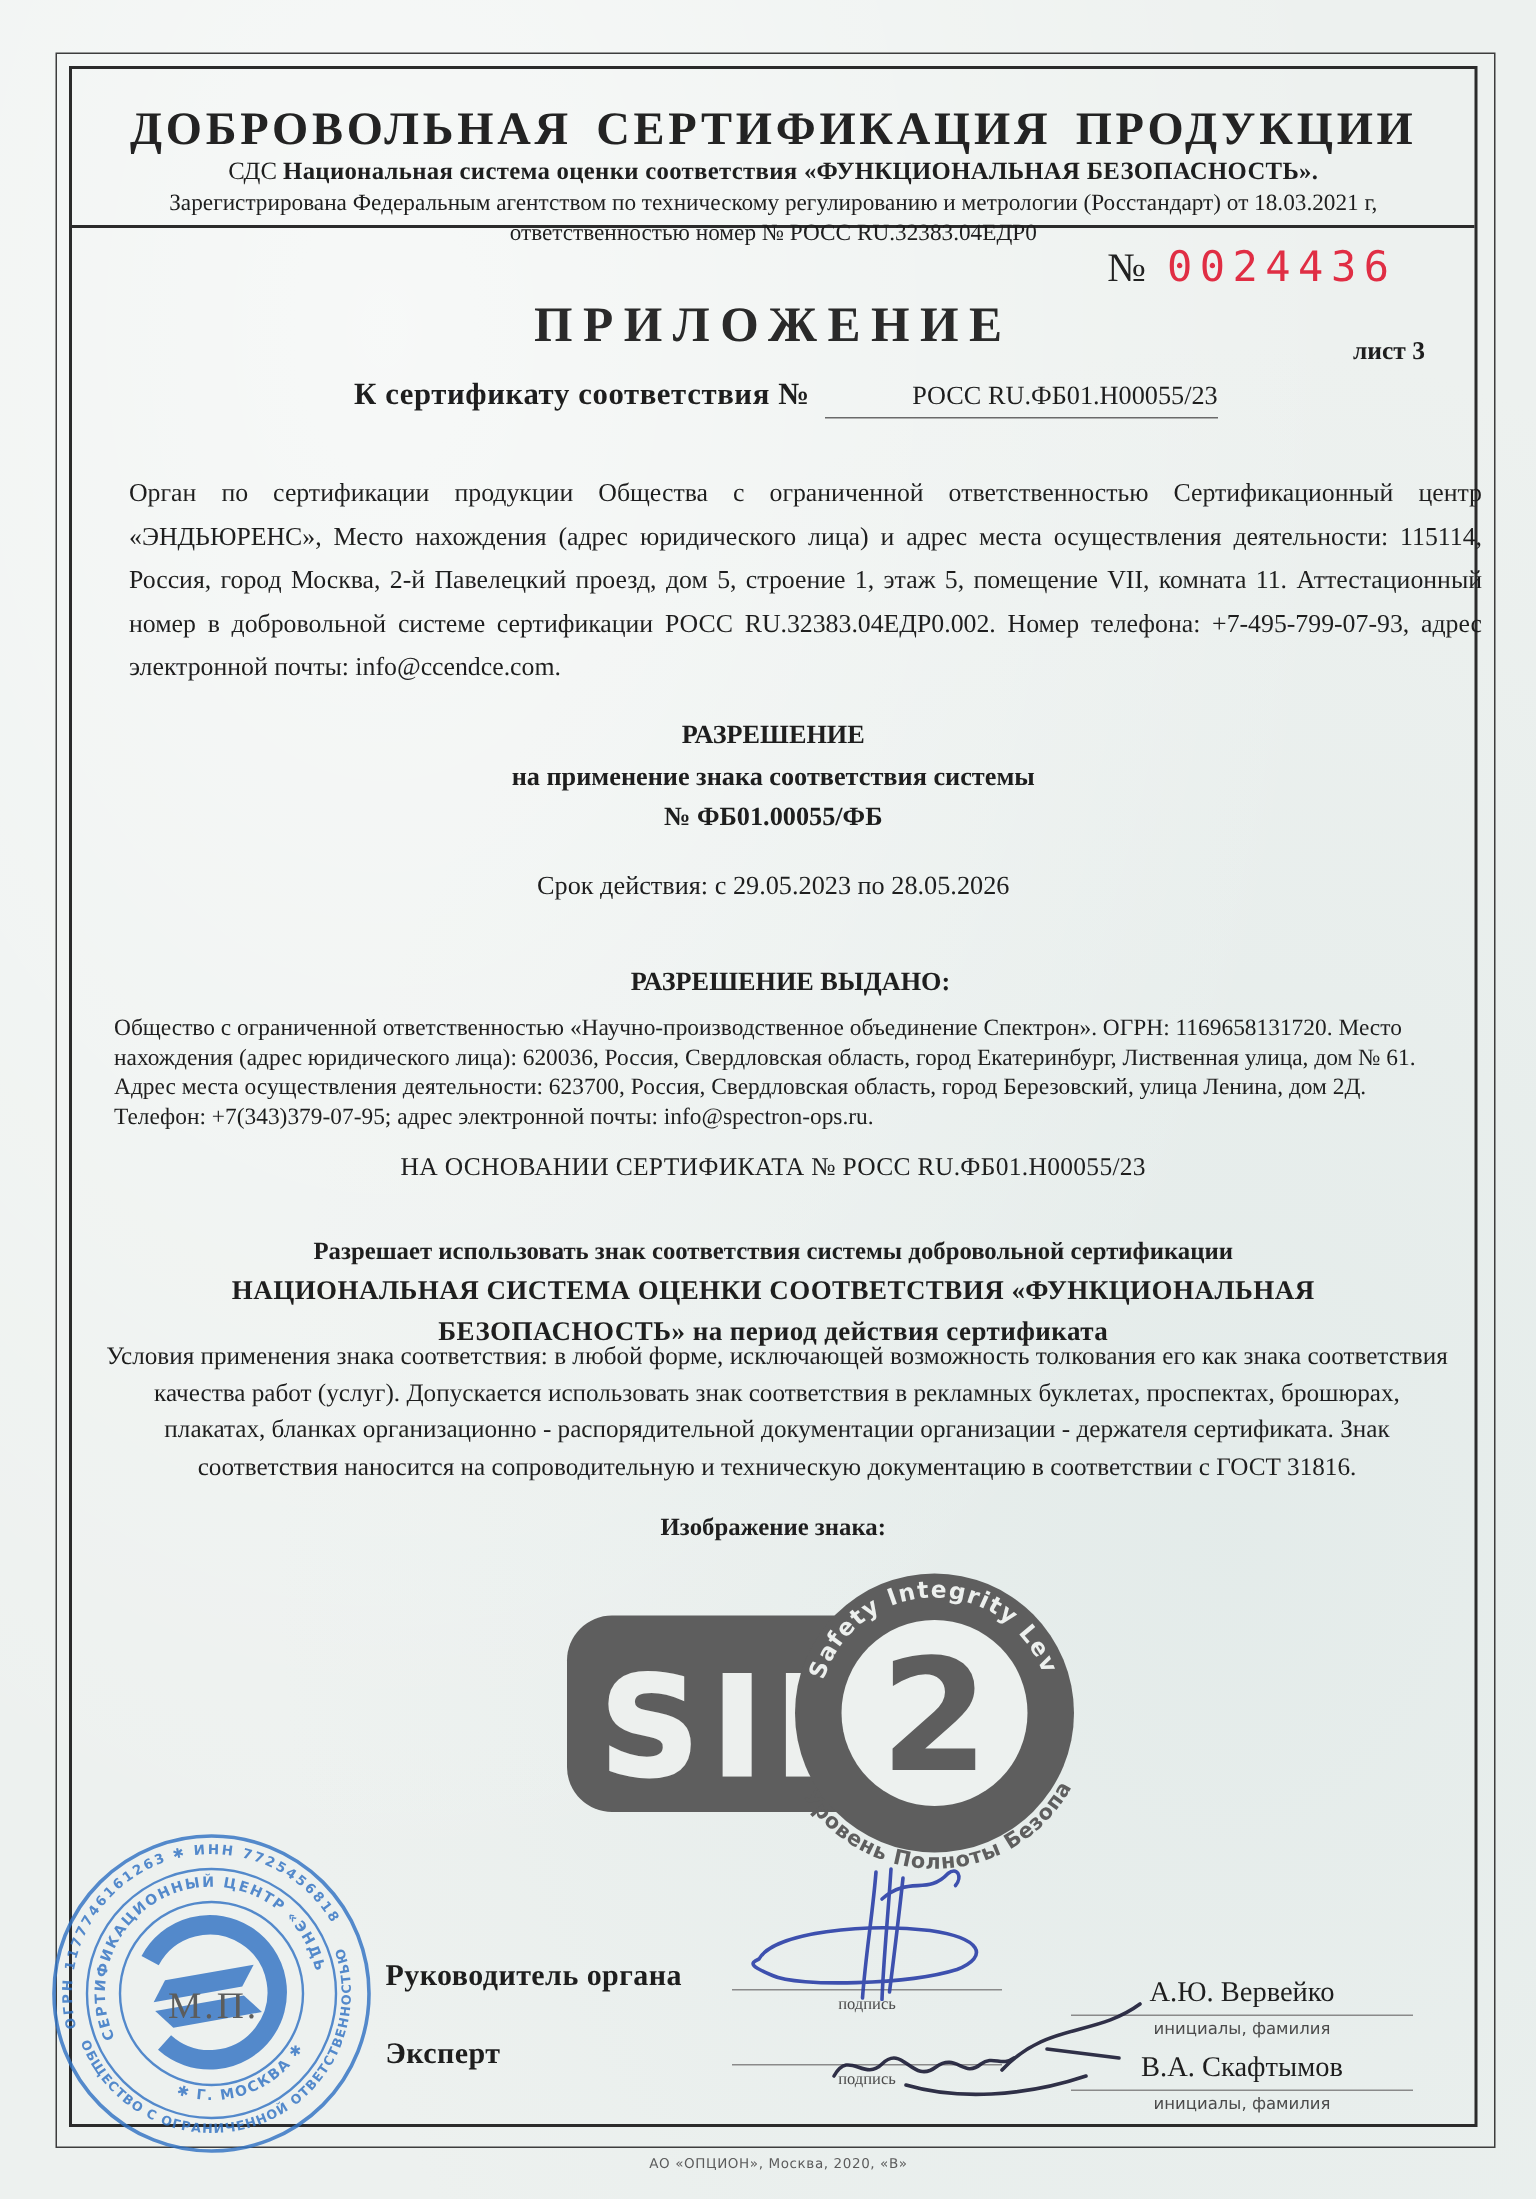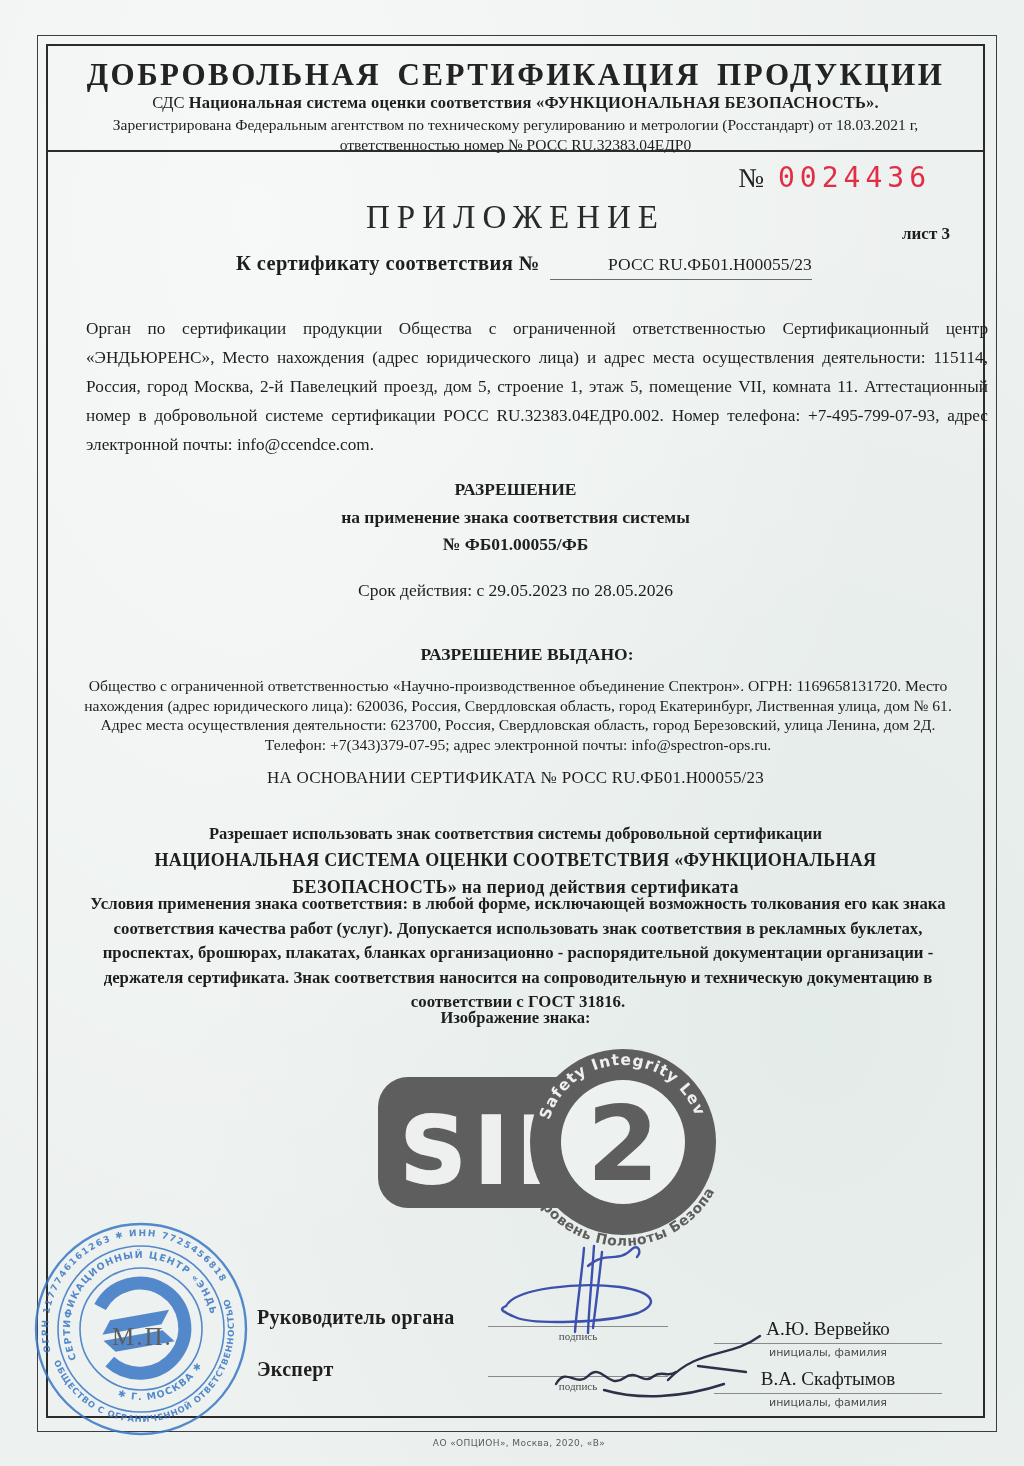--- a/index.html
+++ b/index.html
@@ -21,46 +21,46 @@
     border:1.5px solid #3d3d3d;
   }
   .inner{
     position:absolute;left:46px;top:44px;width:939px;height:1374px;
     border:2.5px solid #2b2b2b;box-sizing:border-box;
   }
   .header{
     position:absolute;left:0;top:0;right:0;height:104px;
     border-bottom:2px solid #2b2b2b;text-align:center;
   }
-  .doc-title{margin-top:11px;font-size:31px;font-weight:bold;letter-spacing:2.5px;word-spacing:6px;color:#232323;}
+  .doc-title{margin-top:22px;font-size:31px;font-weight:bold;letter-spacing:2.5px;word-spacing:6px;color:#232323;}
   .doc-subtitle{font-size:16.5px;margin-top:0px;}
   .doc-subtitle b{letter-spacing:.2px;}
   .doc-reg1{font-size:15.5px;margin-top:3px;}
   .doc-reg2{font-size:15.5px;margin-top:2px;}
   .abs{position:absolute;}
   .num-block{top:115px;right:52px;display:flex;align-items:baseline;gap:14px;}
   .num-sign{font-size:27px;color:#222;}
   .num-red{font-family:"DejaVu Sans Mono", monospace;font-size:28px;letter-spacing:5px;color:#e02e44;}
-  .appendix{top:153px;left:0;right:0;text-align:center;font-size:33px;font-weight:normal;letter-spacing:7px;color:#2a2a2a;}
+  .appendix{top:153px;left:0;right:0;text-align:center;font-size:33px;font-weight:bold;letter-spacing:7px;color:#2a2a2a;}
   .sheet{top:178px;right:33px;font-size:17px;font-weight:bold;}
   .certline{top:206px;left:188px;display:flex;align-items:baseline;}
   .certline .lbl{font-size:20.5px;font-weight:bold;letter-spacing:.4px;}
   .certline .val{display:inline-block;width:262px;margin-left:10px;border-bottom:1.2px solid #6a6a6a;
     text-align:right;font-size:17.5px;padding-bottom:4px;}
   .para1{top:268px;left:38px;width:902px;font-size:17.2px;line-height:29px;text-align:justify;}
   .center-block{left:0;right:0;text-align:center;}
   .perm{top:430px;font-size:17.5px;font-weight:bold;line-height:27.5px;}
   .validity{top:534px;font-size:17.5px;}
   .issued-title{top:598px;font-size:17.5px;font-weight:bold;padding-left:23px;}
-  .para2{top:630px;left:28px;width:884px;font-size:15.6px;line-height:19.5px;text-align:center;}
+  .para2{top:630px;left:28px;width:884px;font-size:15.6px;line-height:19.5px;text-align:left;}
   .basis{top:722px;font-size:17px;letter-spacing:.2px;}
   .grant{top:774px;line-height:27px;}
   .grant .g1{font-size:16.5px;font-weight:bold;}
   .grant .g2{font-size:18px;font-weight:bold;letter-spacing:.3px;}
-  .conditions{top:846px;left:20px;width:900px;font-size:16.8px;line-height:24.5px;text-align:center;font-weight:bold;}
+  .conditions{top:846px;left:20px;width:900px;font-size:16.8px;line-height:24.5px;text-align:center;}
   .mark-caption{top:962px;font-size:16.5px;font-weight:bold;}
   .sil{top:1000px;left:328px;width:344px;height:200px;}
   .stamp{top:1168px;left:-22px;width:230px;height:230px;}
   .sig-row{left:0;right:0;height:70px;}
   .sig-role{position:absolute;left:209px;font-size:20px;font-weight:bold;letter-spacing:.3px;}
   .sig-line{position:absolute;left:440px;width:180px;border-bottom:1.2px solid #8a8a8a;height:0;}
   .sig-caption{position:absolute;left:440px;width:180px;text-align:center;
     font-family:Liberation Serif, serif;font-size:11px;color:#4b4b4b;}
   .name-wrap{position:absolute;left:666px;width:228px;text-align:center;margin-top:20px;}
   .name-text{font-size:19px;padding-bottom:3px;border-bottom:1.2px solid #8a8a8a;}

